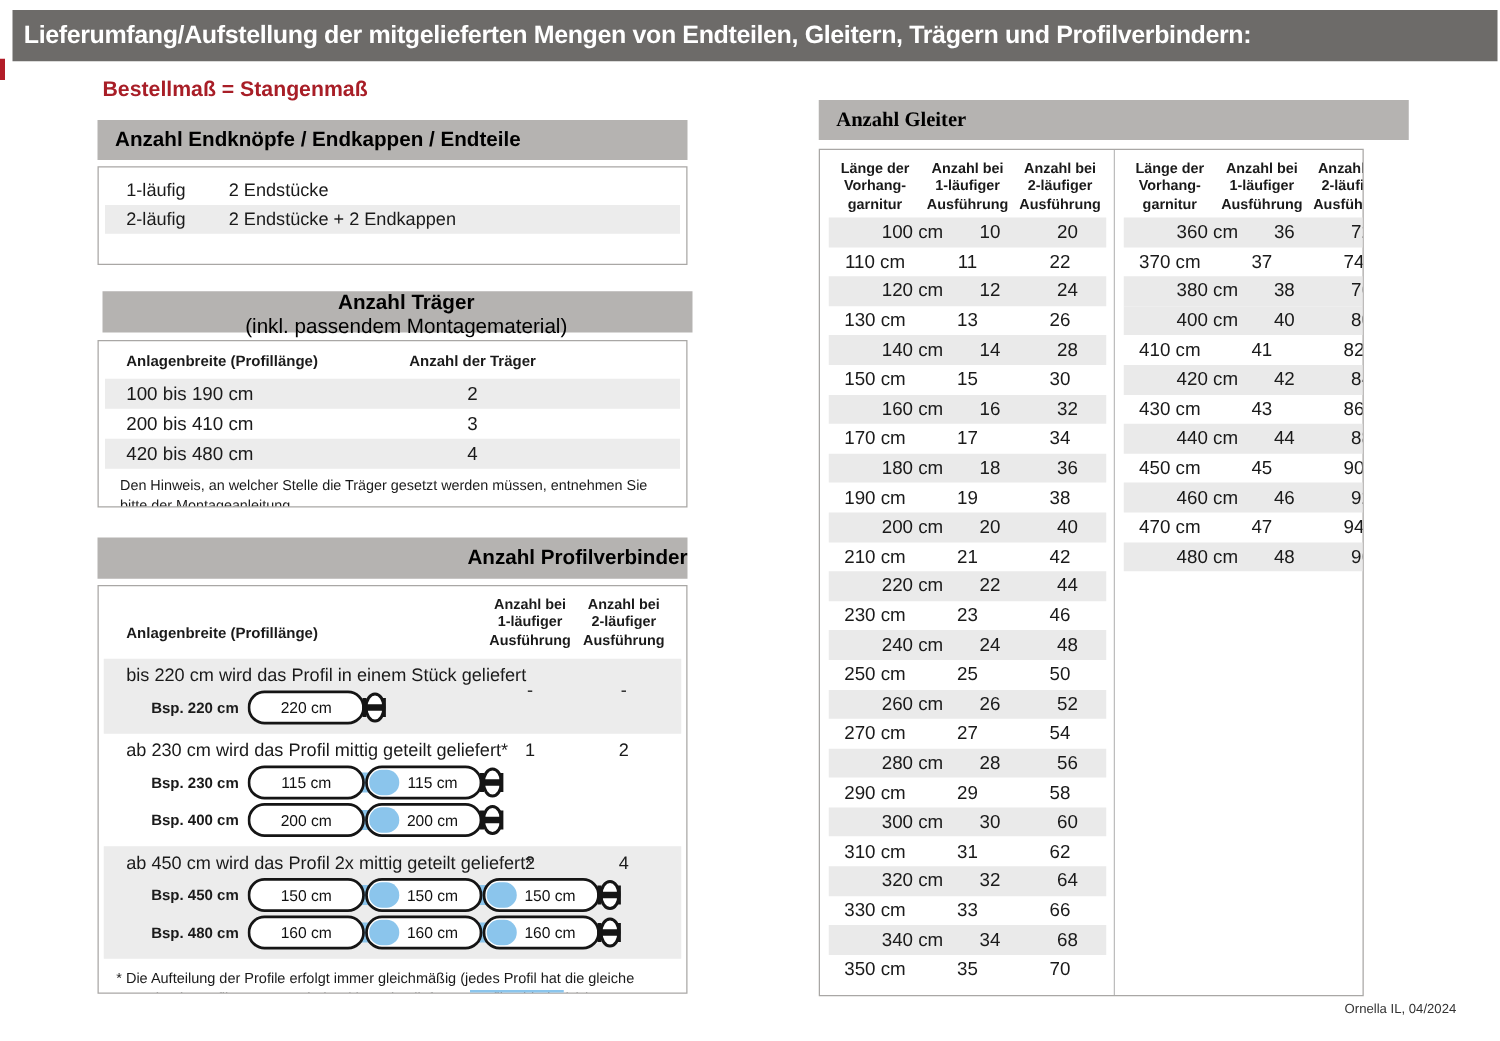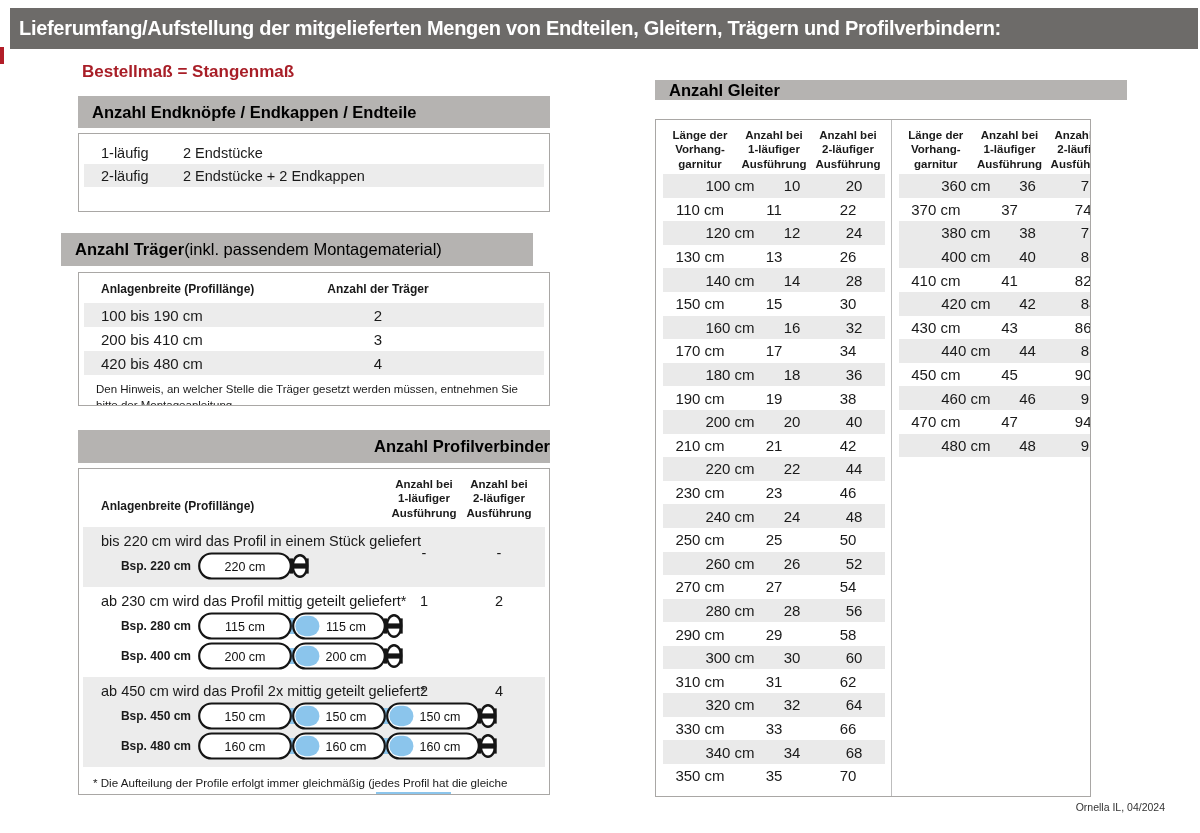--- a/index.html
+++ b/index.html
@@ -31,21 +31,21 @@
   }
 
   
   #endteile-bar{left:78px;top:96px;width:472px;height:32px;}
   #endteile-box{left:78px;top:133px;width:472px;height:79px;padding:7px 5px 0 5px;}
   .simple-row{height:23px;display:flex;align-items:center;font-size:14.5px;}
   .simple-row.shade{background:#ececec;}
   .simple-row .lbl{width:99px;padding-left:17px;box-sizing:border-box;}
 
   
-  #traeger-bar{left:61px;top:233px;width:472px;height:33px;}
+  #traeger-bar{left:82px;top:233px;width:472px;height:33px;flex-direction:column;}
   #traeger-box{left:78px;top:272px;width:472px;height:134px;padding:0 5px;}
   .t-head{display:grid;grid-template-columns:214px 160px auto;align-items:center;
           height:28px;margin-top:2px;font-size:12px;font-weight:bold;}
   .t-head .c1{padding-left:17px;}
   .t-head .c2{text-align:center;}
   .t-row{display:grid;grid-template-columns:214px 160px auto;align-items:center;
          height:24px;font-size:15px;}
   .t-row.shade{background:#ececec;}
   .t-row .c1{padding-left:17px;}
   .t-row .c2{text-align:center;}
@@ -66,21 +66,21 @@
   .pv-v.v1{right:85px;width:72px;}
   .pv-v.v2{right:8px;width:76px;}
   .pv-row.single .pv-v{top:18px;}
   .rod-line{display:flex;align-items:center;height:30px;padding-left:26px;}
   .rod-label{width:82px;text-align:right;font-size:12px;font-weight:bold;
              margin-right:7px;white-space:nowrap;}
   .pv-foot{font-size:11.6px;line-height:1.4;padding:8px 12px 0 10px;}
   .hl{background:#8bc5ec;}
 
   
-  #gleiter-bar{left:655px;top:80px;width:472px;height:20px;}
+  #gleiter-bar{left:655px;top:80px;width:472px;height:32px;font-family:Liberation Serif, serif;}
   #gleiter-box{left:655px;top:119px;width:436px;height:678px;padding:0;}
   .g-half{position:absolute;top:0;bottom:0;width:236px;}
   .g-half.left{left:0;}
   .g-half.right{left:235px;border-left:1px solid #bdbdbd;width:235px;}
   .g-head{display:grid;grid-template-columns:1fr 1fr 1fr;height:54px;
           padding:8px 7px 0 7px;box-sizing:border-box;
           font-size:11.5px;font-weight:bold;text-align:center;
           white-space:pre-line;line-height:1.25;}
   .g-row{display:grid;grid-template-columns:1fr 1fr 1fr;align-items:center;
          height:23.6px;margin:0 7px;font-size:15px;text-align:center;}
@@ -171,21 +171,21 @@
             <rect x="92" y="7.4" width="3.2" height="15.2" fill="#151515"></rect>
             <rect x="107.5" y="7.4" width="3.2" height="15.2" fill="#151515"></rect>
           </svg>
         </div>
       </div>
       <div class="pv-row">
         <div class="pv-text">ab 230 cm wird das Profil mittig geteilt geliefert*</div>
         <span class="pv-v v1">1</span>
         <span class="pv-v v2">2</span>
         <div class="rod-line">
-          <span class="rod-label">Bsp. 280 cm</span>
+          <span class="rod-label">Bsp. 230 cm</span>
           <svg width="208" height="30">
             <rect x="82" y="7" width="24" height="16" fill="#8bc5ec"></rect>
             <rect x="1.2" y="2.5" width="91.6" height="25" rx="12.4" fill="#fff" stroke="#151515" stroke-width="2.2"></rect>
             <text x="47" y="19.6" text-anchor="middle" font-size="12.5" font-family="Liberation Sans, sans-serif" fill="#111">115 cm</text>
             <rect x="95.2" y="2.5" width="91.6" height="25" rx="12.4" fill="#fff" stroke="#151515" stroke-width="2.2"></rect>
             <rect x="97.4" y="4.8" width="24" height="20.4" rx="10" fill="#8bc5ec"></rect>
             <text x="148" y="19.6" text-anchor="middle" font-size="12.5" font-family="Liberation Sans, sans-serif" fill="#111">115 cm</text>
             <ellipse cx="196" cy="15" rx="7.2" ry="10.8" fill="#fff" stroke="#151515" stroke-width="2.4"></ellipse>
             <rect x="186" y="12.4" width="17" height="5.2" fill="#151515"></rect>
             <rect x="186" y="7.4" width="3.2" height="15.2" fill="#151515"></rect>

